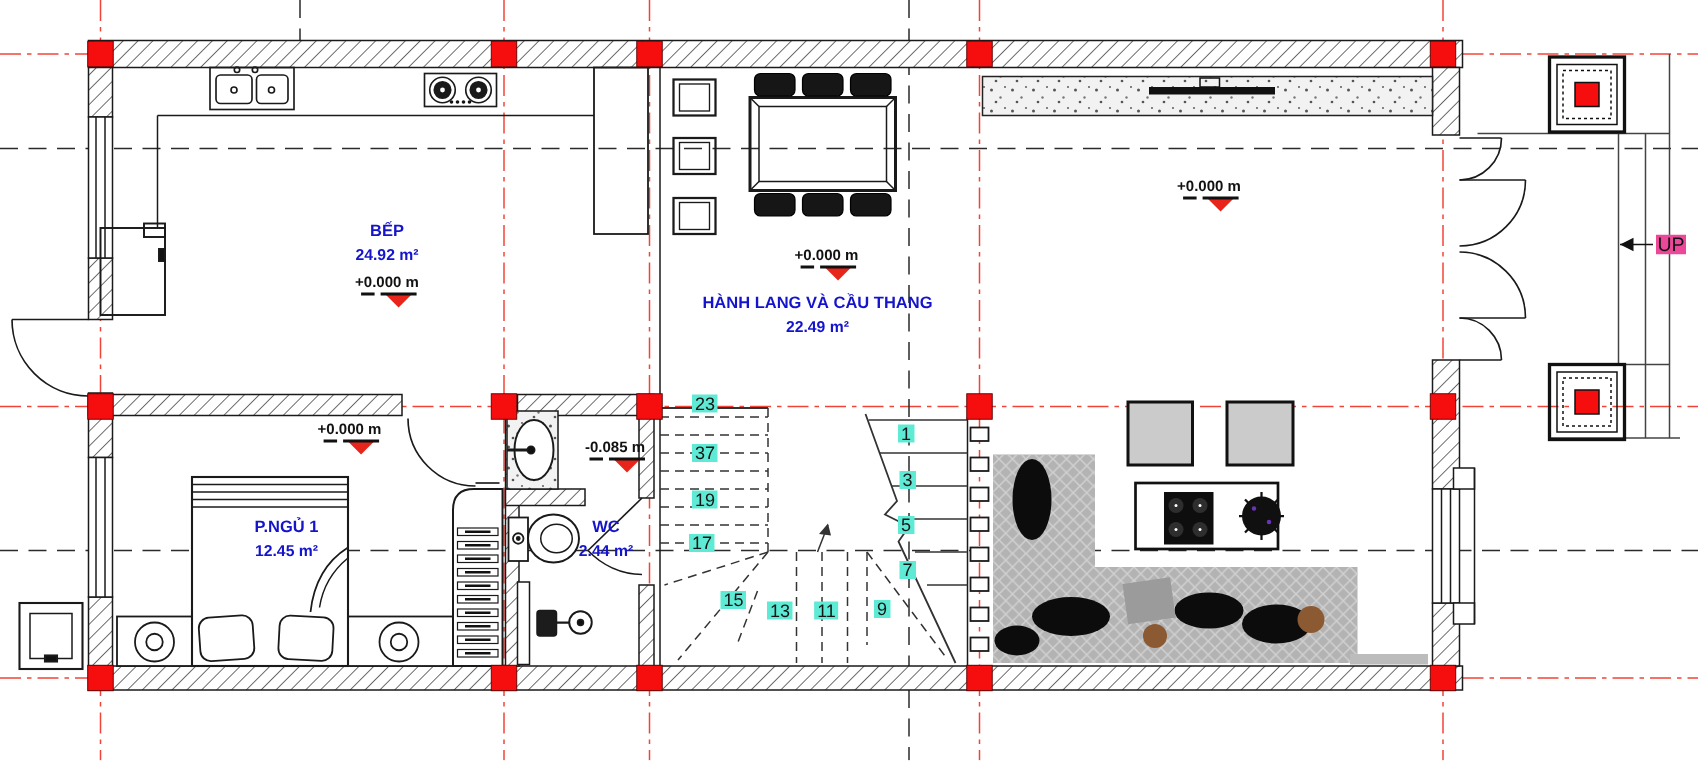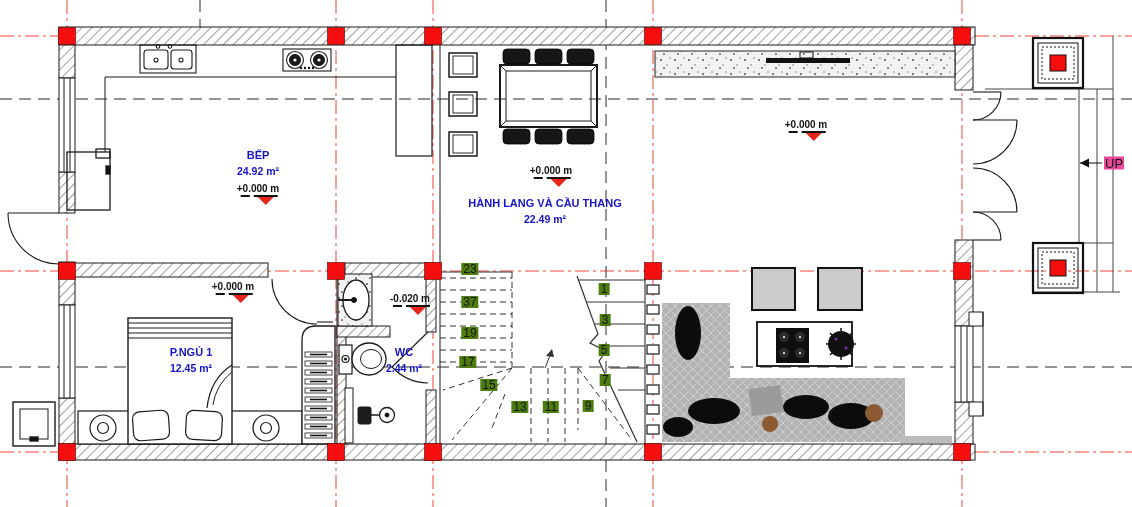--- a/index.html
+++ b/index.html
@@ -12,21 +12,21 @@
   .lvl{position:absolute;transform:translate(-50%,0);text-align:center;color:#111;
        font-size:10px;font-weight:700;white-space:nowrap;}
   .lvl-sym{display:flex;align-items:flex-start;justify-content:center;gap:6px;margin-top:1px;}
   .lvl-dash{display:block;width:9px;height:2px;background:#111;margin-top:0;}
   .lvl-tri{display:block;width:20px;height:10px;position:relative;}
   .lvl-tri::before{content:'';position:absolute;left:1px;top:1px;width:0;height:0;
        border-left:9px solid transparent;border-right:9px solid transparent;
        border-top:9px solid #e8251a;}
   .lvl-tri::after{content:'';position:absolute;left:-2px;top:0;width:24px;height:1.6px;background:#111;}
   .snum{position:absolute;transform:translate(-50%,-50%);font-size:12px;color:#151515;
-        background:#4d7c0f;padding:0 2px;line-height:1;white-space:nowrap;text-align:center;}
+        background:#5eead4;padding:0 2px;line-height:1;white-space:nowrap;text-align:center;}
   .uplabel{position:absolute;transform:translate(0,-50%);font-size:13px;color:#111;
         background:#ec4899;padding:0 1px;line-height:1;}
 </style>
 </head>
 <body>
 
 <div id="plan">
 
 <svg width="1132" height="507" viewBox="0 0 1132 507">
   <defs>
@@ -451,32 +451,32 @@
       </div>
   </div>
   <div class="lvl" style="left:233px;top:281px">
     <div class="lvl-txt">+0.000 m</div>
     <div class="lvl-sym">
         <i class="lvl-dash"></i>
         <i class="lvl-tri"></i>
       </div>
   </div>
   <div class="lvl" style="left:410px;top:293px">
-    <div class="lvl-txt">-0.020 m</div>
+    <div class="lvl-txt">-0.085 m</div>
     <div class="lvl-sym">
         <i class="lvl-dash"></i>
         <i class="lvl-tri"></i>
       </div>
   </div>
 
   <div class="snum" style="left:470px;top:269px">23</div>
   <div class="snum" style="left:470px;top:302px">37</div>
   <div class="snum" style="left:470px;top:333px">19</div>
   <div class="snum" style="left:468px;top:362px">17</div>
-  <div class="snum" style="left:489px;top:385px">15</div>
+  <div class="snum" style="left:489px;top:400px">15</div>
   <div class="snum" style="left:520px;top:407px">13</div>
   <div class="snum" style="left:551px;top:407px">11</div>
   <div class="snum" style="left:588px;top:406px">9</div>
   <div class="snum" style="left:604px;top:289px">1</div>
   <div class="snum" style="left:605px;top:320px">3</div>
   <div class="snum" style="left:604px;top:350px">5</div>
   <div class="snum" style="left:605px;top:380px">7</div>
 
   <div class="uplabel" style="left:1104px;top:163px">UP</div>
 </div>

